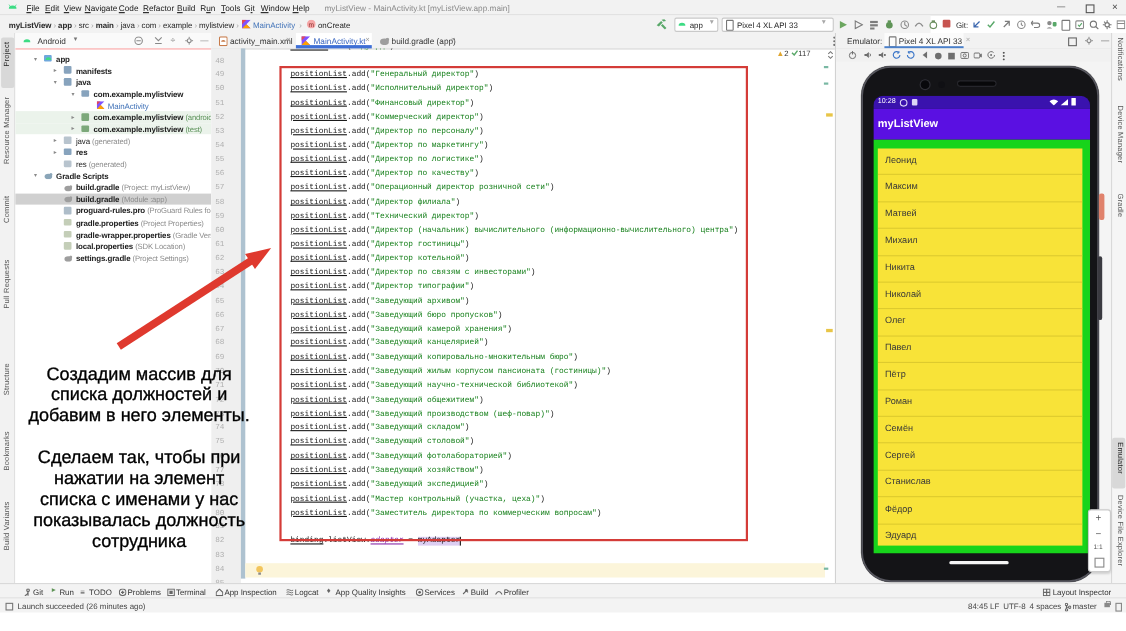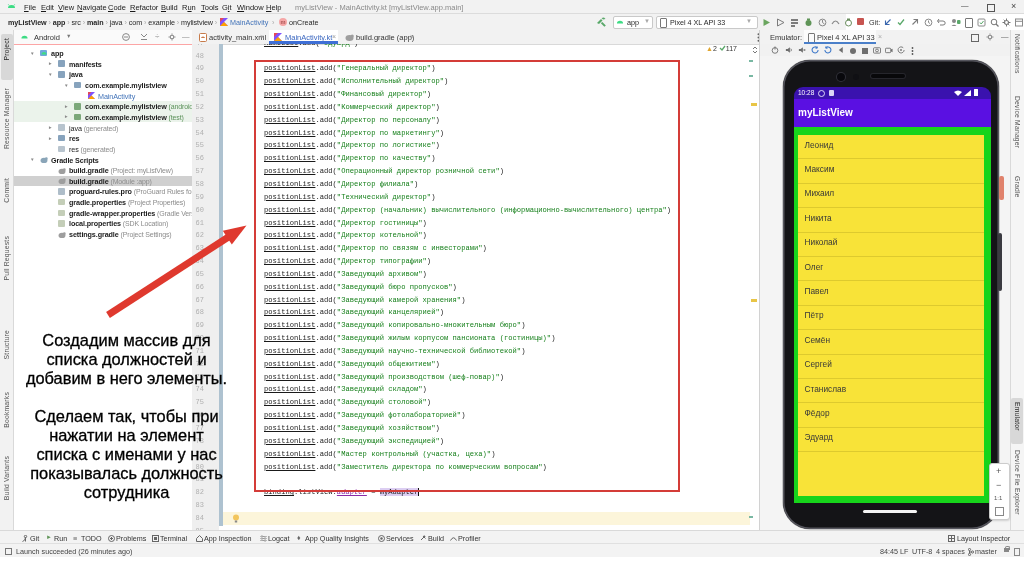--- a/index.html
+++ b/index.html
@@ -563,26 +563,28 @@
             </svg>
      <span class="a" style="left:180px;top:2.5px;width:4px;height:7px;background:#fff;border-radius:.5px"></span>
    </div>
    <div class="abar">
             <span class="a" style="left:4px;top:8.5px;font-size:10px;font-weight:bold">myListView</span>
           </div>
    <div class="greenz">
     <div class="ylist">
       <div class="li">Леонид</div>
               <div class="li">Максим</div>
+              <div class="li">Матвей</div>
       <div class="li">Михаил</div>
               <div class="li">Никита</div>
               <div class="li">Николай</div>
       <div class="li">Олег</div>
               <div class="li">Павел</div>
               <div class="li">Пётр</div>
+      <div class="li">Роман</div>
               <div class="li">Семён</div>
               <div class="li">Сергей</div>
       <div class="li">Станислав</div>
               <div class="li">Фёдор</div>
               <div class="li">Эдуард</div>
     </div>
    </div>
   </div>
 
   <span class="a" style="left:80px;top:450px;width:54px;height:3px;border-radius:1.5px;background:#f5f5f5"></span>

